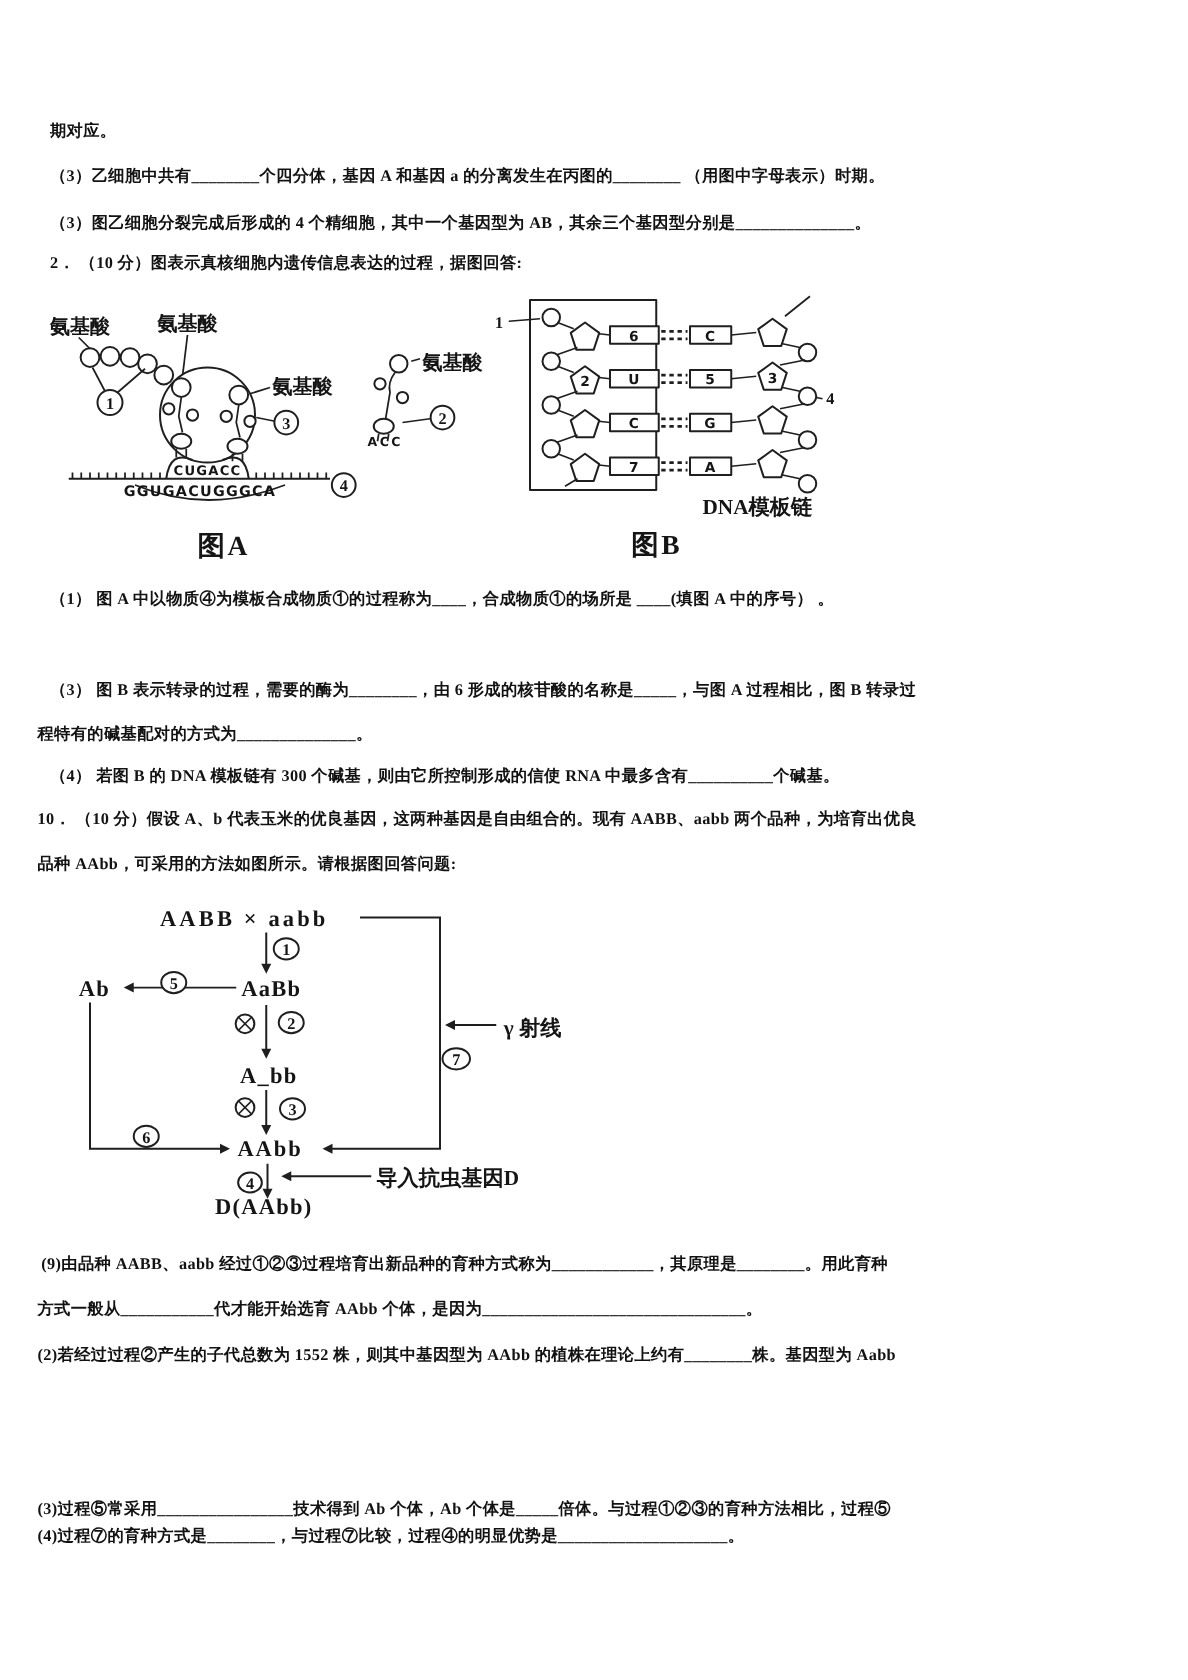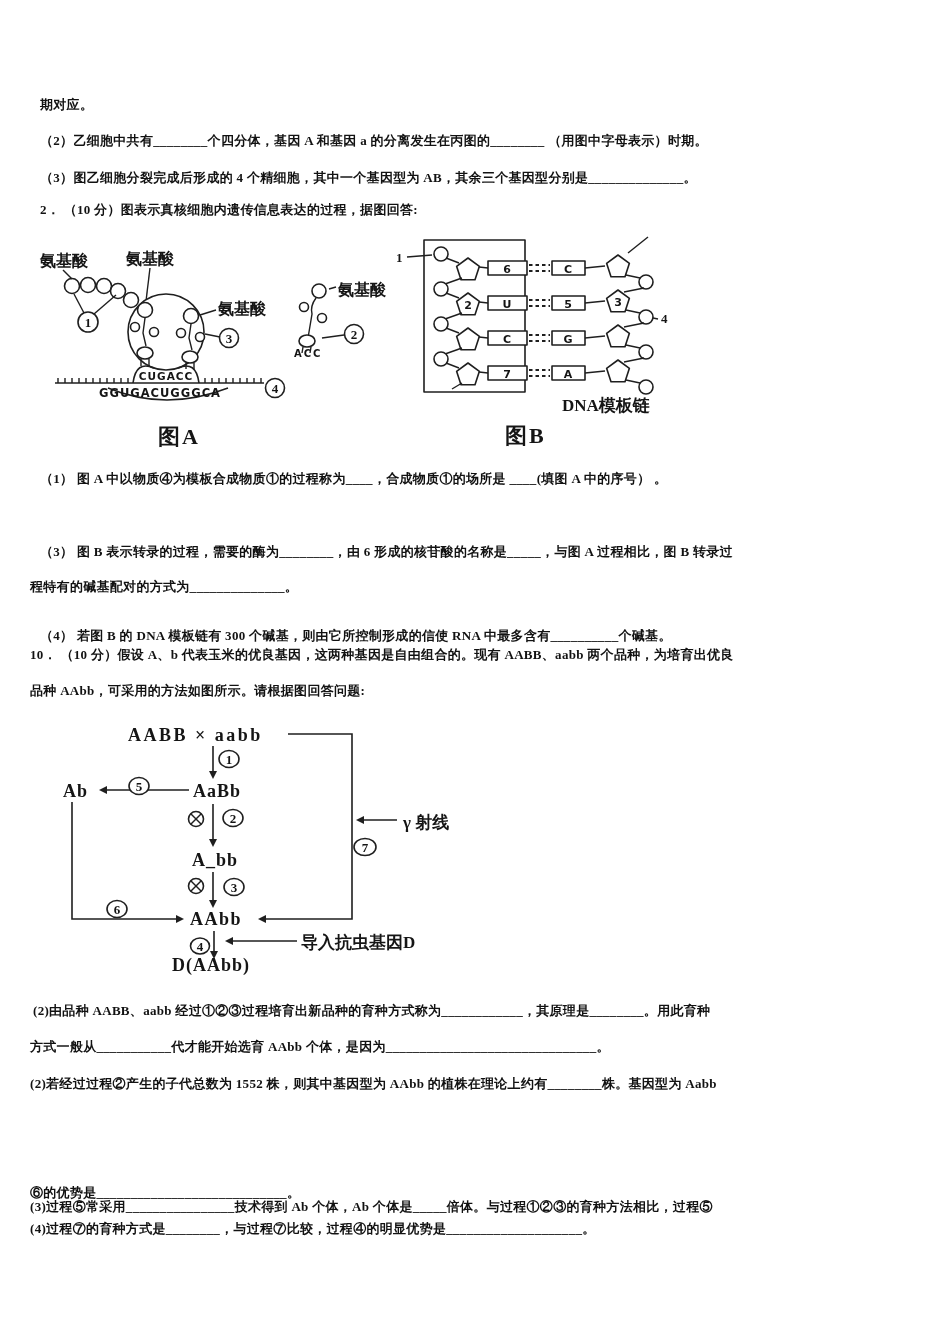--- a/index.html
+++ b/index.html
@@ -19,37 +19,36 @@
   .svgt{font-family:"Liberation Serif","DejaVu Serif",serif;font-weight:700;fill:#151515;}
   .svgs{font-family:"DejaVu Sans","Liberation Sans",sans-serif;font-weight:700;fill:#151515;}
   .bond{stroke:#1f1f1f;stroke-width:2.2;fill:none;stroke-dasharray:3.5 3;}
 </style>
 </head>
 <body>
 
 <div class="page">
 
   <div class="tl" style="left:40px;top:96px">期对应。</div>
-  <div class="tl" style="left:40px;top:132px">（2）乙细胞中共有________个四分体，基因 A 和基因 a 的分离发生在丙图的________ （用图中字母表示）时期。</div>
+  <div class="tl" style="left:40px;top:132px">（3）乙细胞中共有________个四分体，基因 A 和基因 a 的分离发生在丙图的________ （用图中字母表示）时期。</div>
   <div class="tl" style="left:40px;top:169px">（3）图乙细胞分裂完成后形成的 4 个精细胞，其中一个基因型为 AB，其余三个基因型分别是______________。</div>
   <div class="tl" style="left:40px;top:201px">2． （10 分）图表示真核细胞内遗传信息表达的过程，据图回答:</div>
 
   <div class="tl" style="left:40px;top:470px">（1） 图 A 中以物质④为模板合成物质①的过程称为____，合成物质①的场所是 ____(填图 A 中的序号） 。</div>
   <div class="tl" style="left:40px;top:543px">（3） 图 B 表示转录的过程，需要的酶为________，由 6 形成的核苷酸的名称是_____，与图 A 过程相比，图 B 转录过</div>
   <div class="tl" style="left:30px;top:578px">程特有的碱基配对的方式为______________。</div>
-  <div class="tl" style="left:40px;top:627px">（4） 若图 B 的 DNA 模板链有 300 个碱基，则由它所控制形成的信使 RNA 中最多含有__________个碱基。</div>
+  <div class="tl" style="left:40px;top:612px">（4） 若图 B 的 DNA 模板链有 300 个碱基，则由它所控制形成的信使 RNA 中最多含有__________个碱基。</div>
 
   <div class="tl" style="left:30px;top:646px">10． （10 分）假设 A、b 代表玉米的优良基因，这两种基因是自由组合的。现有 AABB、aabb 两个品种，为培育出优良</div>
   <div class="tl" style="left:30px;top:682px">品种 AAbb，可采用的方法如图所示。请根据图回答问题:</div>
 
-  <div class="tl" style="left:33px;top:1002px"> (2)由品种 AABB、aabb 经过①②③过程培育出新品种的育种方式称为____________，其原理是________。用此育种</div>
+  <div class="tl" style="left:33px;top:1002px"> (9)由品种 AABB、aabb 经过①②③过程培育出新品种的育种方式称为____________，其原理是________。用此育种</div>
   <div class="tl" style="left:30px;top:1038px">方式一般从___________代才能开始选育 AAbb 个体，是因为_______________________________。</div>
   <div class="tl" style="left:30px;top:1075px">(2)若经过过程②产生的子代总数为 1552 株，则其中基因型为 AAbb 的植株在理论上约有________株。基因型为 Aabb</div>
   <div class="tl" style="left:30px;top:1198px">(3)过程⑤常采用________________技术得到 Ab 个体，Ab 个体是_____倍体。与过程①②③的育种方法相比，过程⑤</div>
-  <div class="tl" style="left:30px;top:1184px">⑥的优势是____________________________。</div>
   <div class="tl" style="left:30px;top:1220px">(4)过程⑦的育种方式是________，与过程⑦比较，过程④的明显优势是____________________。</div>
 
   <svg style="left:30px;top:228px;width:680px;height:228px" viewBox="30 228 680 228">
     <defs>
       <polygon id="pent" points="0,-12 11.4,-3.7 7,9.7 -7,9.7 -11.4,-3.7"></polygon>
     </defs>
 
     <g>
 
       <g>

